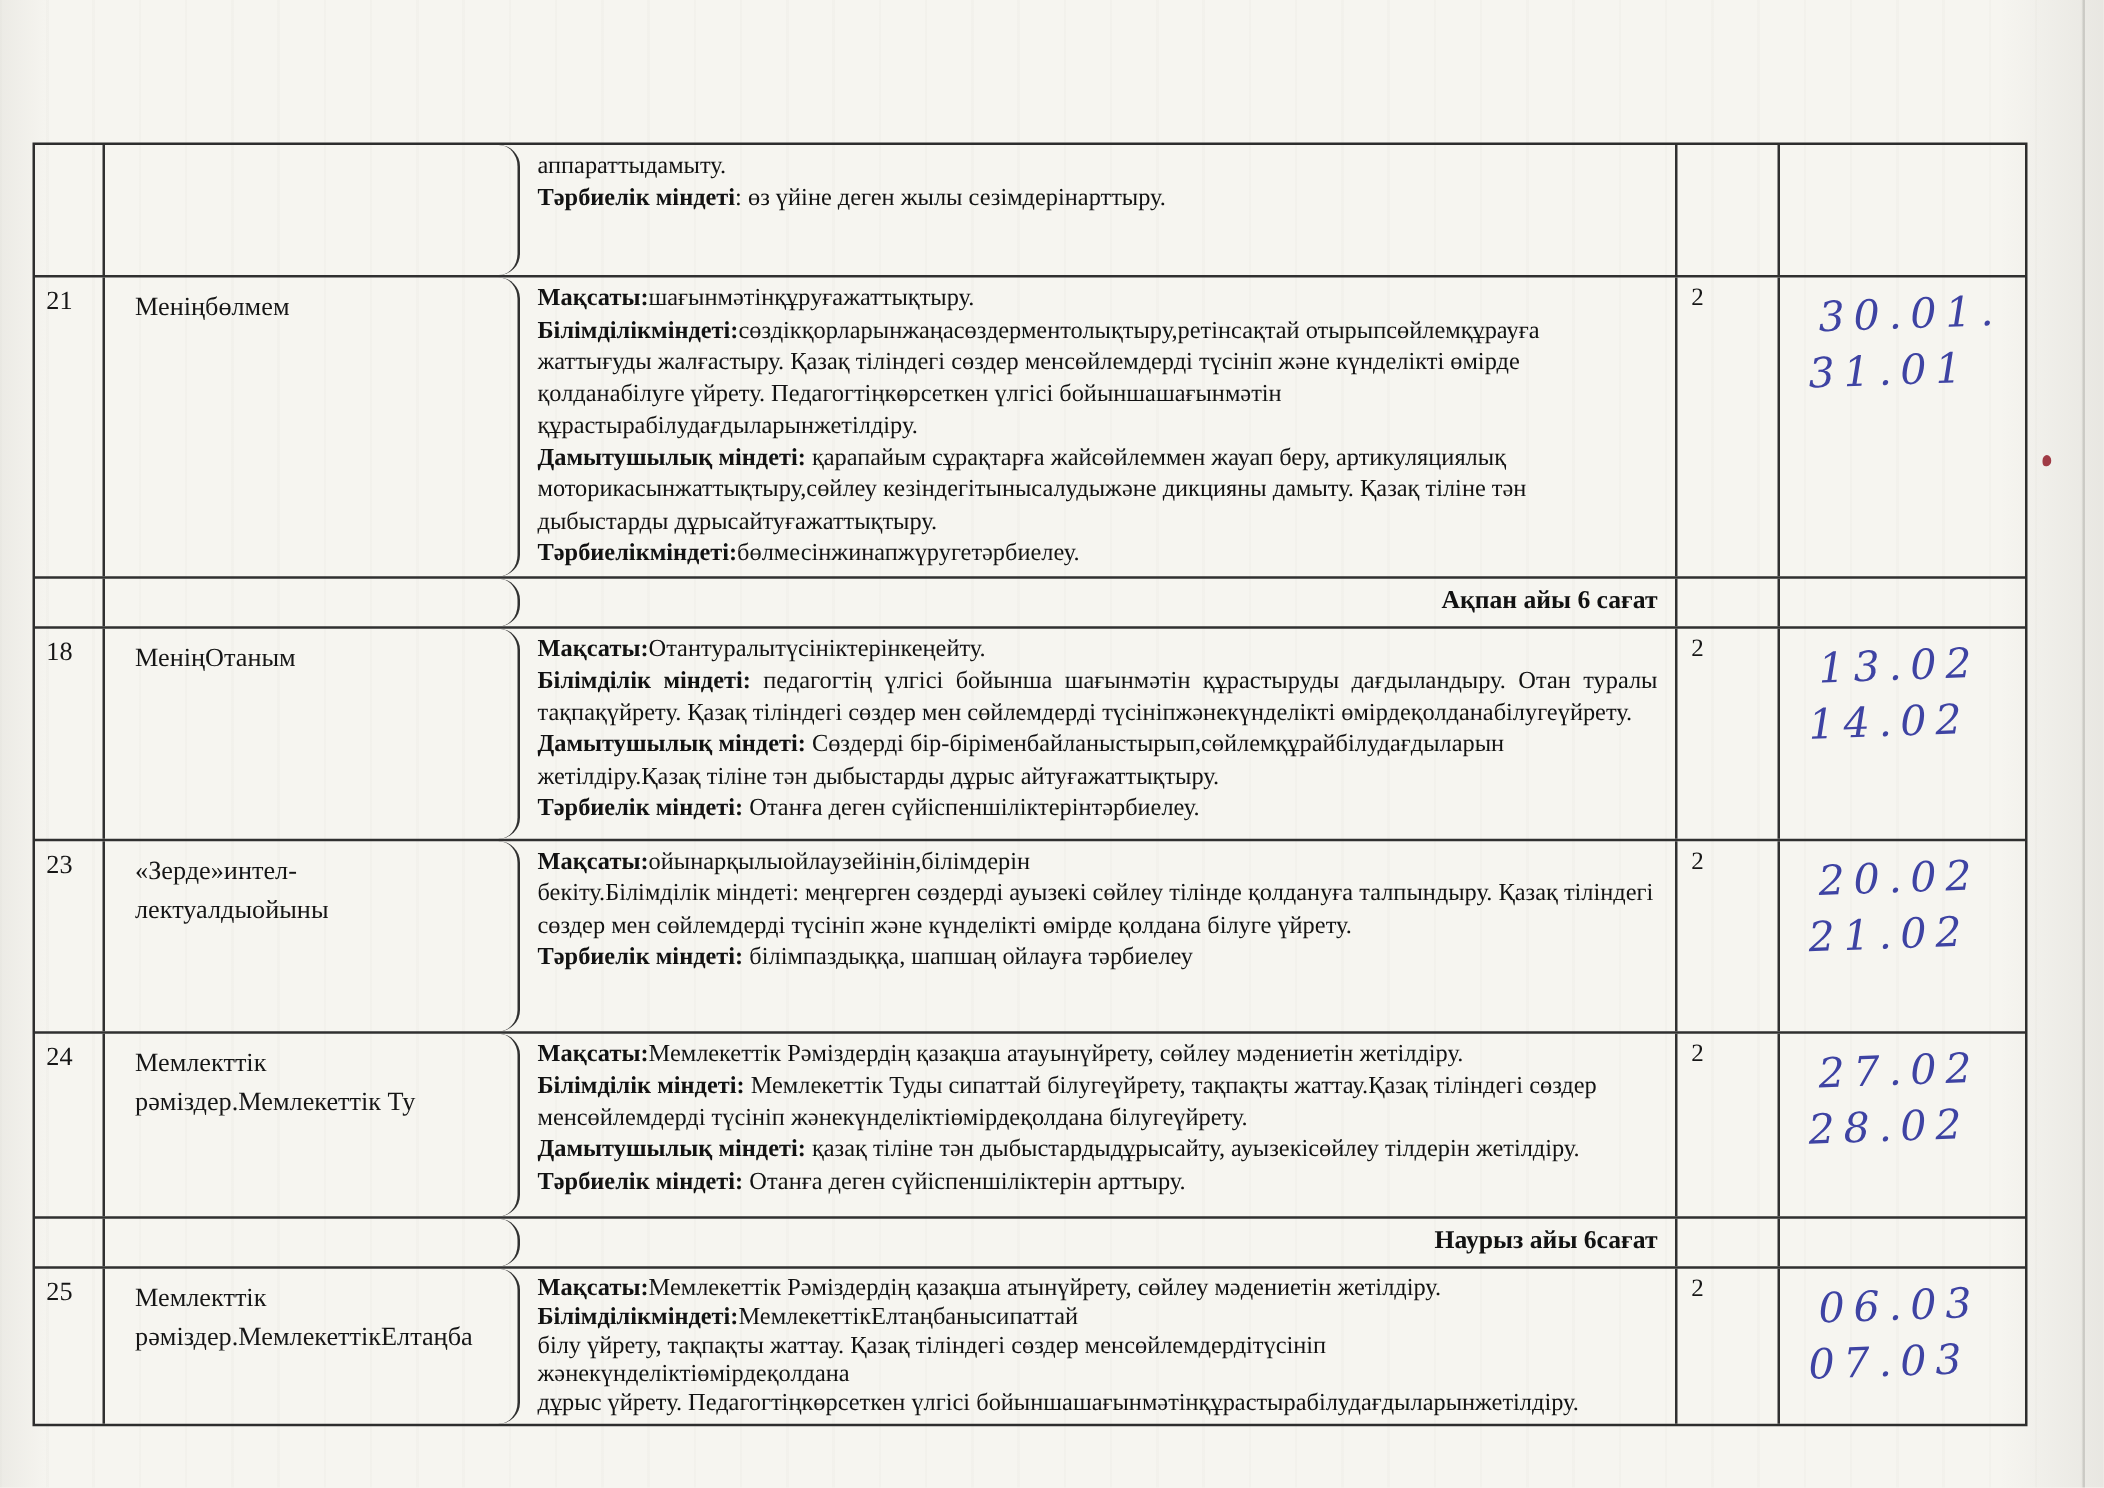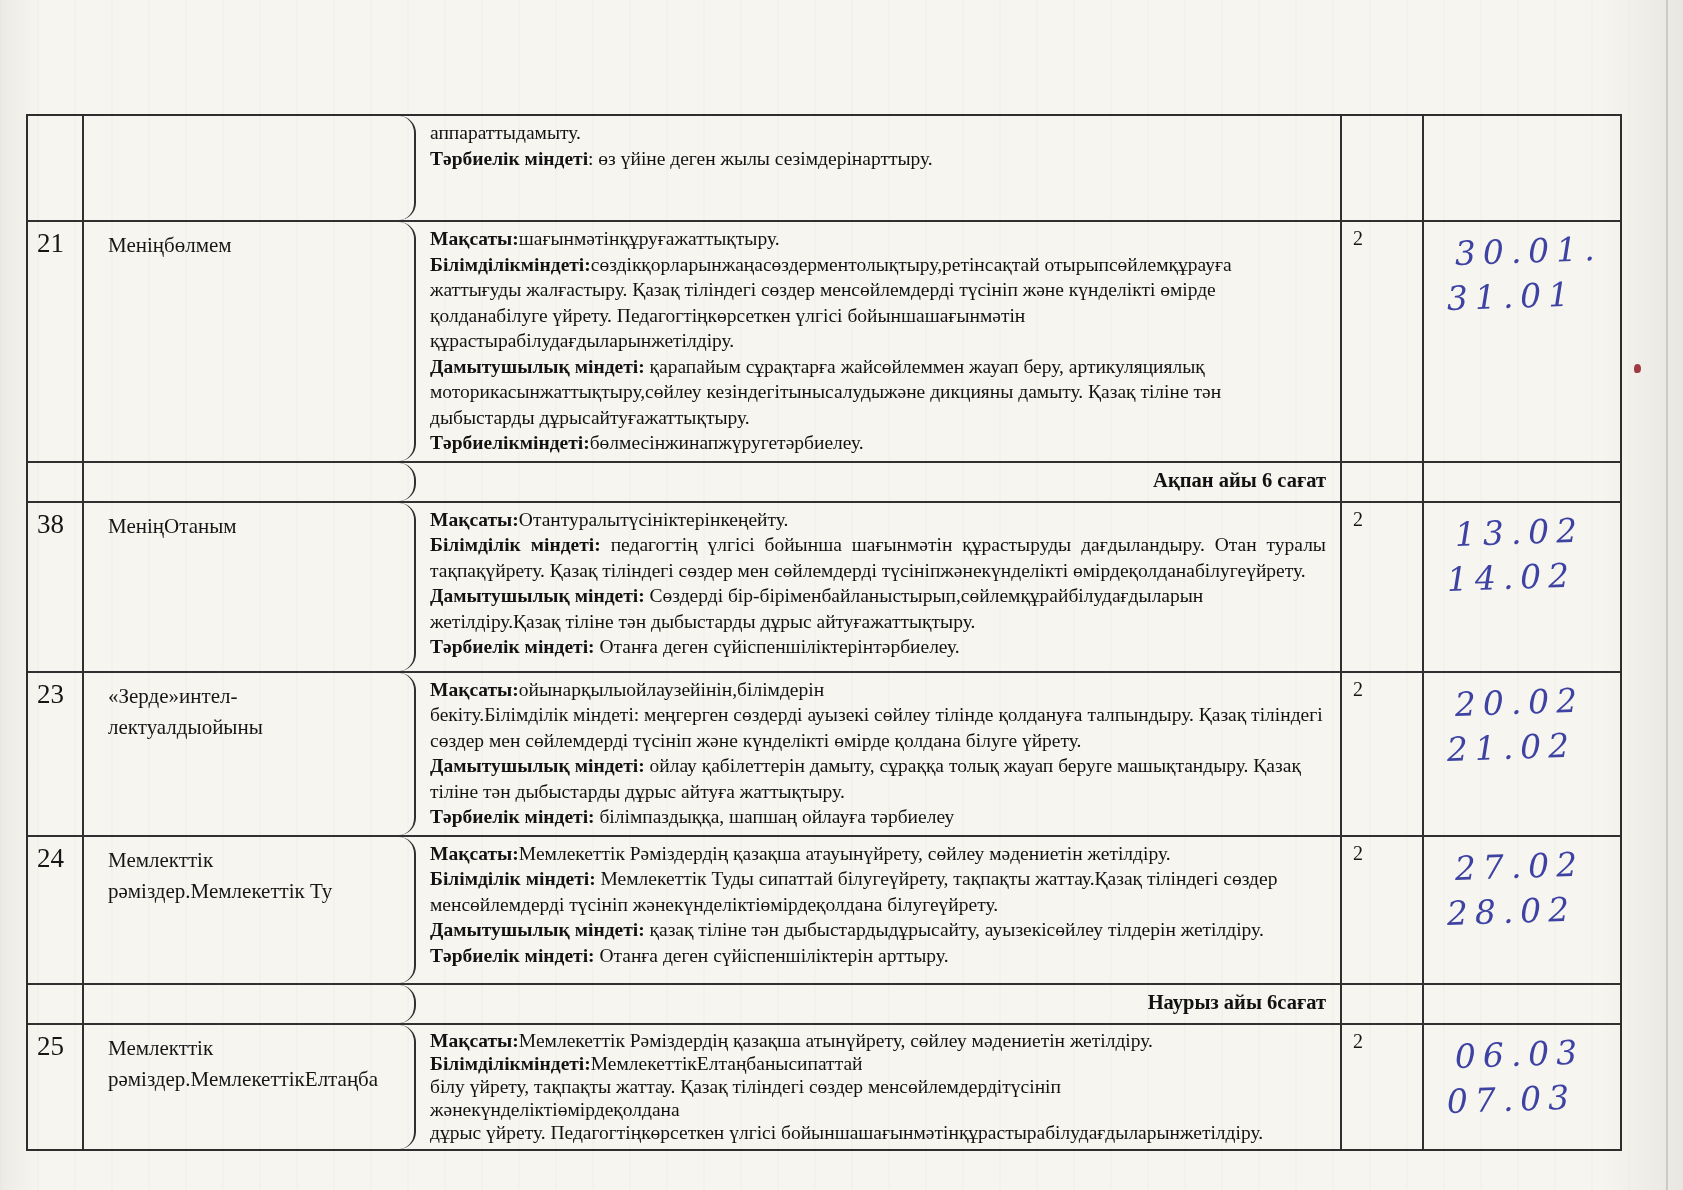--- a/index.html
+++ b/index.html
@@ -21,21 +21,21 @@
     border:2px solid #2d2d2d;
   }
   .row{
     display:grid;
     grid-template-columns:56px 332px 926px 82px 1fr;
     border-bottom:2px solid #303030;
   }
   .row:last-child{border-bottom:none;}
   .c{border-right:2px solid #303030;padding:3px 8px;position:relative;min-width:0;}
   .c:last-child{border-right:none;}
-  .num{font-size:27px;padding:6px 0 0 9px;}
+  .num{font-size:21px;padding:6px 0 0 9px;}
   .topic{font-size:21px;line-height:31px;padding:8px 6px 0 24px;border-radius:17px;}
   .content{font-size:19.5px;line-height:25.5px;padding:4px 14px 5px 14px;color:#121212;}
   .content p{margin:0;}
   .tight{line-height:23px;}
   .justify{text-align:justify;}
   .b{font-weight:bold;}
   .hours{font-size:20px;padding:5px 0 0 11px;}
   .dates{padding:9px 0 0 30px;overflow:hidden;}
   .hand{
     font-family:"DejaVu Serif", serif;font-style:italic;
@@ -85,21 +85,21 @@
 
   <div class="row" style="min-height:38px">
     <div class="c num"></div>
     <div class="c topic"></div>
     <div class="c content mh-label"><span>Ақпан айы 6 сағат</span></div>
     <div class="c hours"></div>
     <div class="c dates"></div>
   </div>
 
   <div class="row" style="min-height:168px">
-    <div class="c num"><span>38</span></div>
+    <div class="c num"><span>18</span></div>
     <div class="c topic">
       <div>МеніңОтаным</div>
       <div></div>
     </div>
     <div class="c content">
       <p><span class="b">Мақсаты:</span><span>Отантуралытүсініктерінкеңейту.</span></p>
       <p class="justify"><span class="b">Білімділік міндеті:</span><span> педагогтің үлгісі бойынша шағынмәтін құрастыруды дағдыландыру. Отан туралы тақпақүйрету. Қазақ тіліндегі сөздер мен сөйлемдерді түсініпжәнекүнделікті өмірдеқолданабілугеүйрету.</span></p>
       <p><span class="b">Дамытушылық міндеті:</span><span> Сөздерді бір-біріменбайланыстырып,сөйлемқұрайбілудағдыларын жетілдіру.Қазақ тіліне тән дыбыстарды дұрыс айтуғажаттықтыру.</span></p>
       <p><span class="b">Тәрбиелік міндеті:</span><span> Отанға деген сүйіспеншіліктерінтәрбиелеу.</span></p>
     </div>
@@ -112,21 +112,20 @@
 
   <div class="row" style="min-height:152px">
     <div class="c num"><span>23</span></div>
     <div class="c topic">
       <div>«Зерде»интел-</div>
       <div>лектуалдыойыны</div>
     </div>
     <div class="c content">
       <p><span class="b">Мақсаты:</span><span>ойынарқылыойлаузейінін,білімдерін</span></p>
       <p><span class="b"></span><span>бекіту.Білімділік міндеті: меңгерген сөздерді ауызекі сөйлеу тілінде қолдануға талпындыру. Қазақ тіліндегі сөздер мен сөйлемдерді түсініп және күнделікті өмірде қолдана білуге үйрету.</span></p>
-      <p><span class="b">Дамытушылық міндеті:</span><span> ойлау қабілеттерін дамыту, сұраққа толық жауап беруге машықтандыру. Қазақ тіліне тән дыбыстарды дұрыс айтуға жаттықтыру.</span></p>
       <p><span class="b">Тәрбиелік міндеті:</span><span> білімпаздыққа, шапшаң ойлауға тәрбиелеу</span></p>
     </div>
     <div class="c hours"><span>2</span></div>
     <div class="c dates">
       <div class="hand">20.02</div>
       <div class="hand hand2">21.02</div>
     </div>
   </div>
 
   <div class="row" style="min-height:146px">

